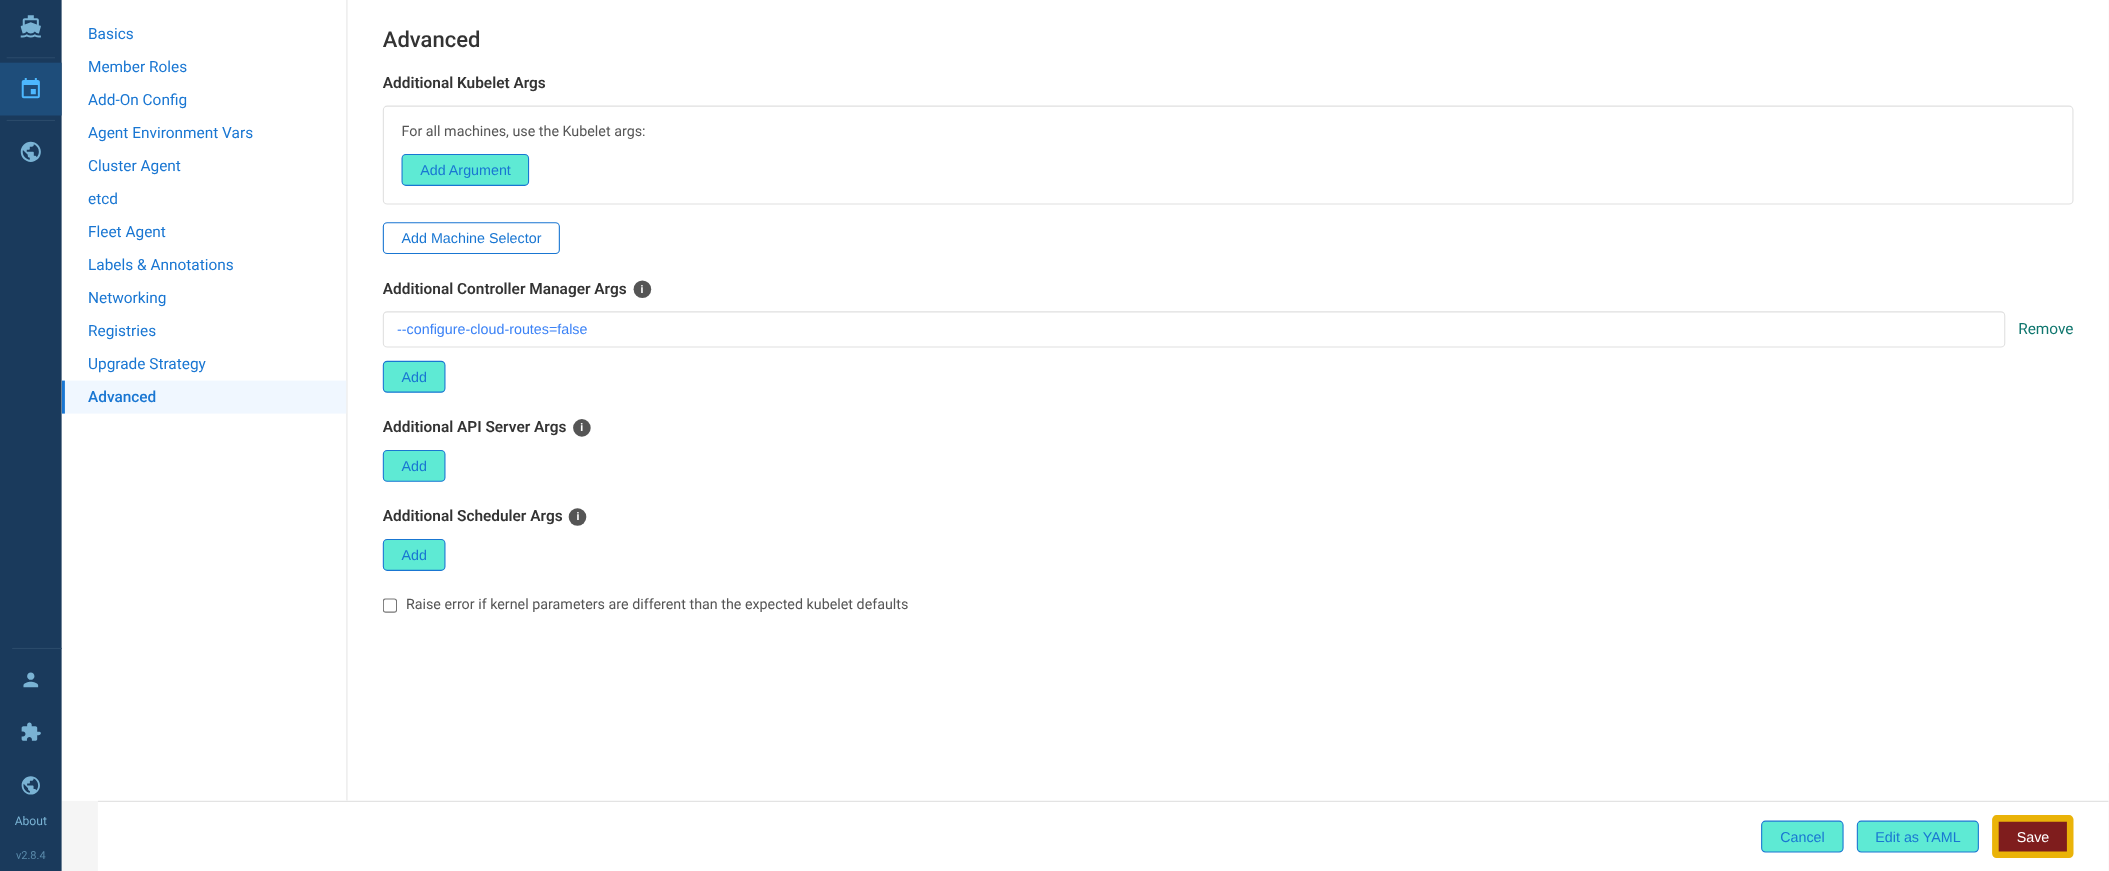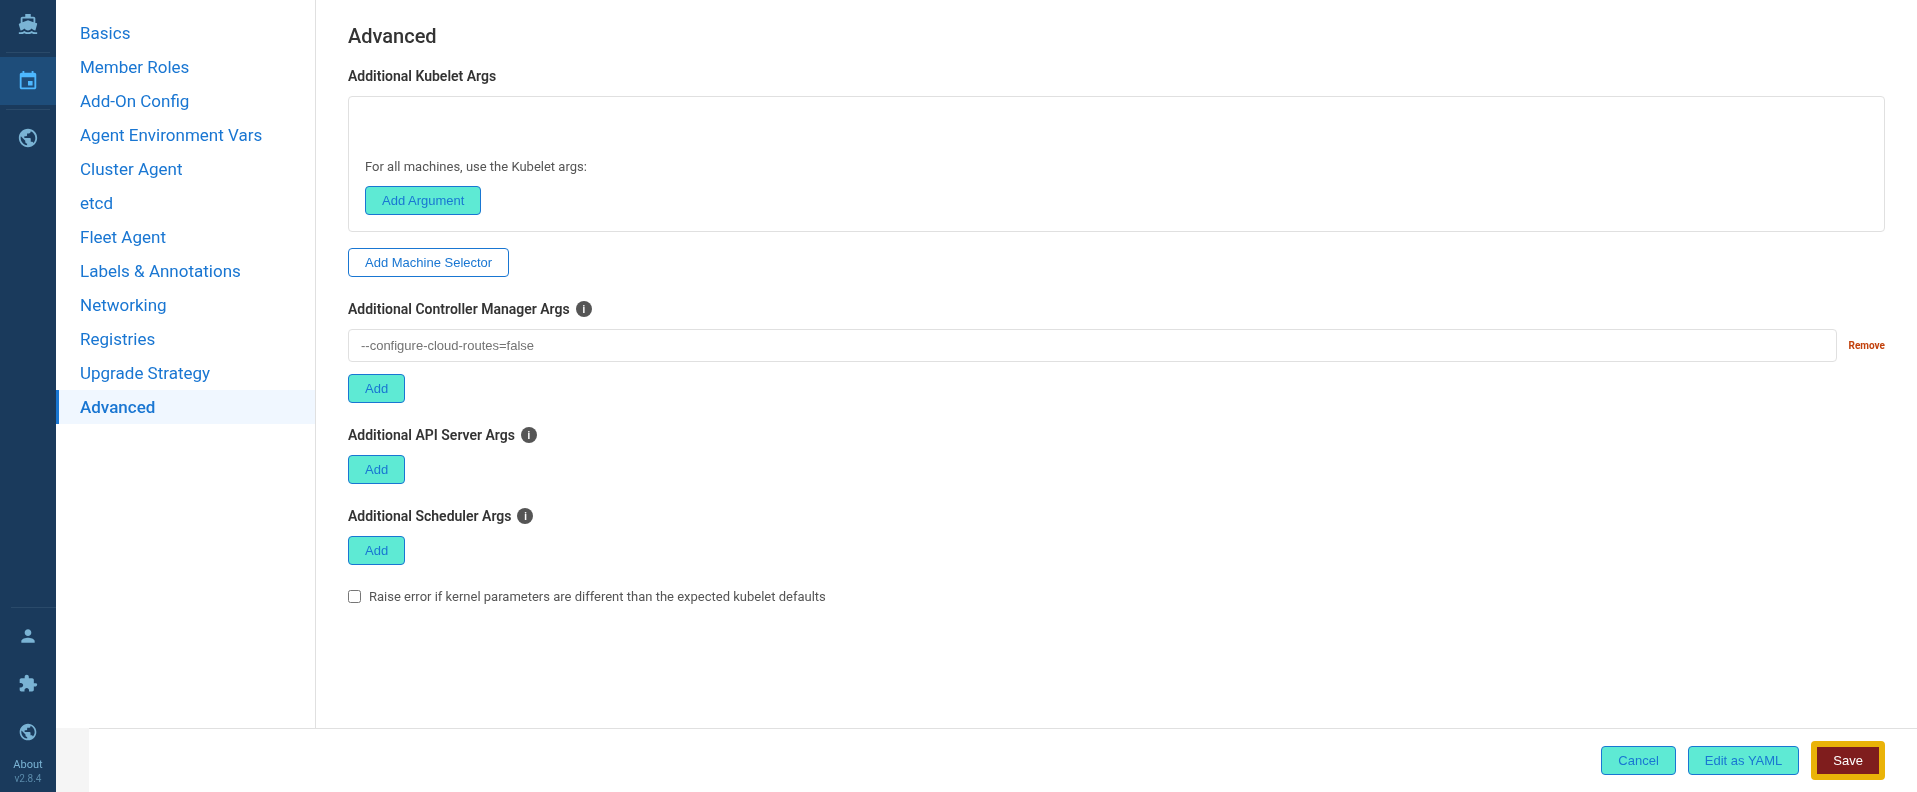--- a/index.html
+++ b/index.html
@@ -66,21 +66,21 @@
     .about-label {
       color: #7ab3d4;
       font-size: 11px;
       margin-top: 2px;
       cursor: pointer;
     }
 
     .version-label {
       color: #5a8aaa;
       font-size: 10px;
-      margin-top: 2px;
+      margin-top: 20px;
     }
 
     
     .main-area {
       display: flex;
       flex-direction: column;
       flex: 1;
       overflow: hidden;
     }
 
@@ -106,21 +106,21 @@
       font-size: 16px;
       font-weight: 600;
       color: #333;
       padding: 0 16px 16px 16px;
     }
 
     .nav-item {
       padding: 7px 16px 7px 24px;
       color: #1976d2;
       cursor: pointer;
-      font-size: 17px;
+      font-size: 14px;
     }
 
     .nav-item.active {
       color: #1976d2;
       border-left: 3px solid #1976d2;
       padding-left: 21px;
       font-weight: 500;
       background: #f0f7ff;
     }
 
@@ -168,21 +168,20 @@
       border-radius: 4px;
       padding: 16px;
       margin-bottom: 16px;
       background: #fff;
     }
 
     .kubelet-args-label {
       font-size: 13px;
       color: #555;
       margin-bottom: 12px;
-      margin-top: 46px;
     }
 
     .btn {
       border: 1px solid #1976d2;
       background: #5eead4;
       color: #1976d2;
       padding: 6px 16px;
       border-radius: 4px;
       cursor: pointer;
       font-size: 13px;
@@ -214,30 +213,29 @@
       gap: 12px;
       margin-bottom: 12px;
     }
 
     .arg-input {
       flex: 1;
       border: 1px solid #e0e0e0;
       border-radius: 4px;
       padding: 8px 12px;
       font-size: 13px;
-      color: #737373;
+      color: #3b82f6;
       outline: none;
     }
 
     .remove-link {
-      color: #c2410c;
-      cursor: pointer;
-      font-size: 10px;
+      color: #0f766e;
+      cursor: pointer;
+      font-size: 14px;
       white-space: nowrap;
-      font-weight: bold;
     }
 
     .checkbox-row {
       display: flex;
       align-items: center;
       gap: 8px;
       margin-top: 8px;
     }
 
     .checkbox-label {

